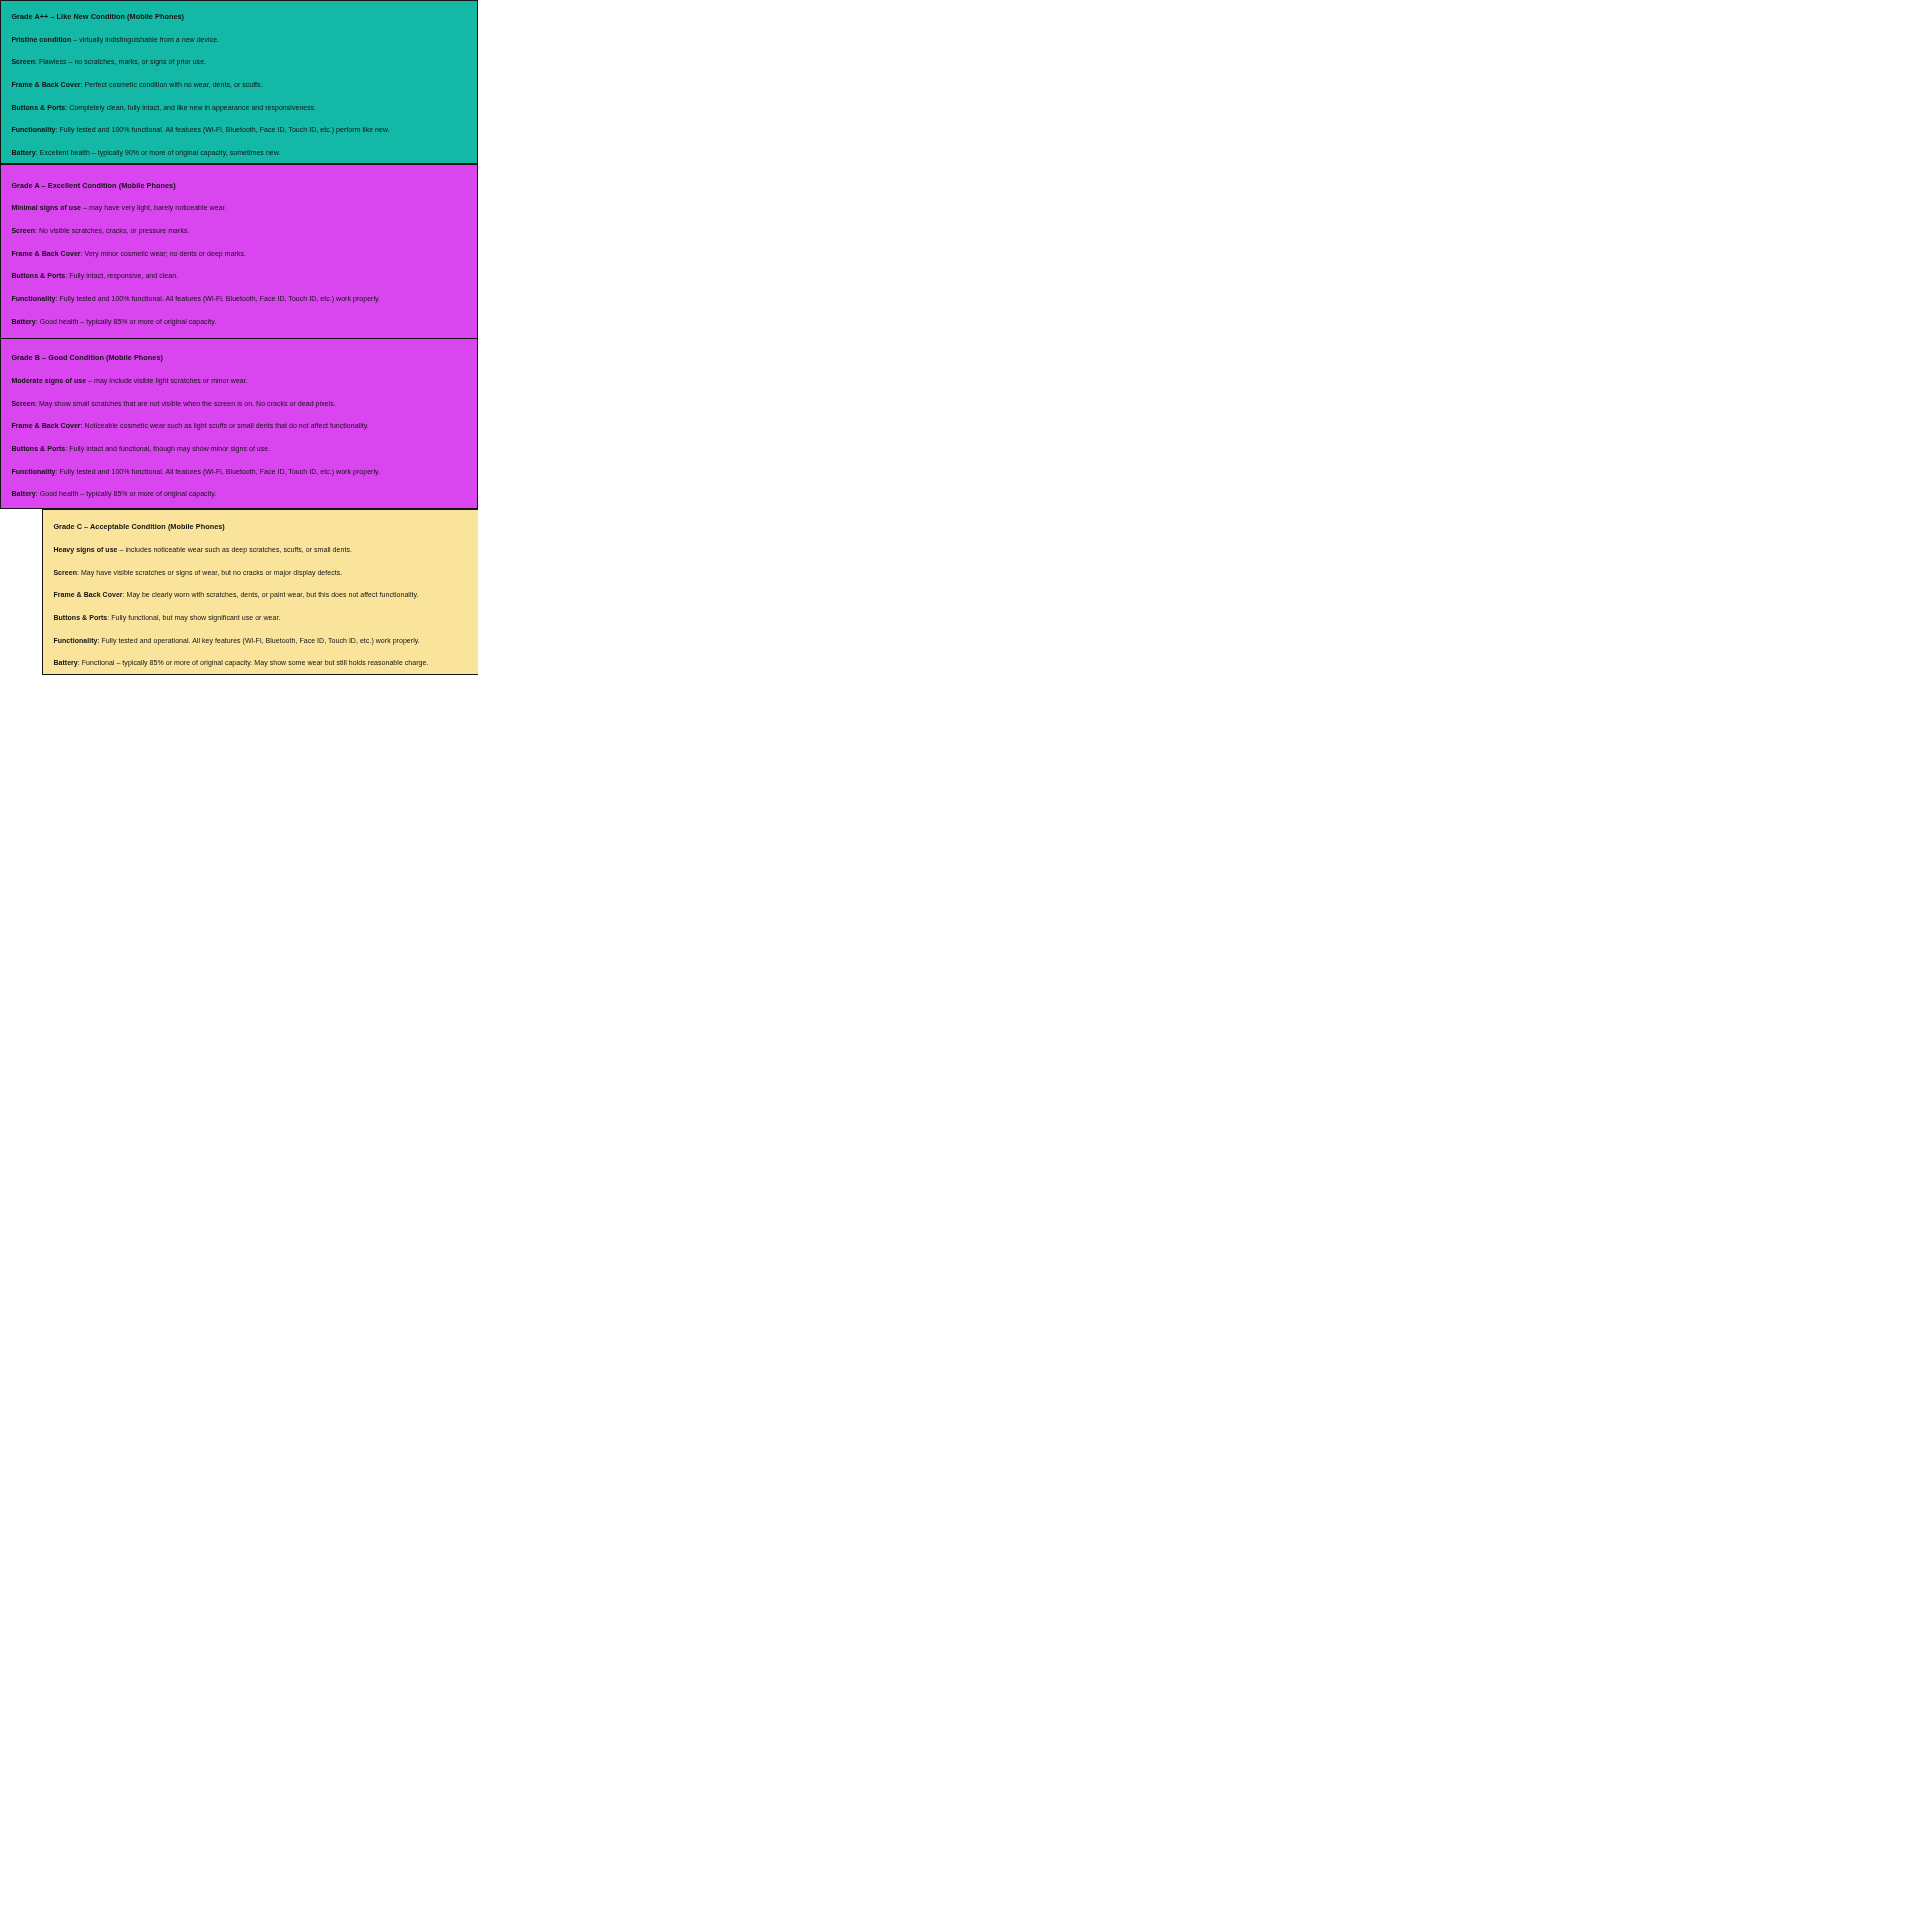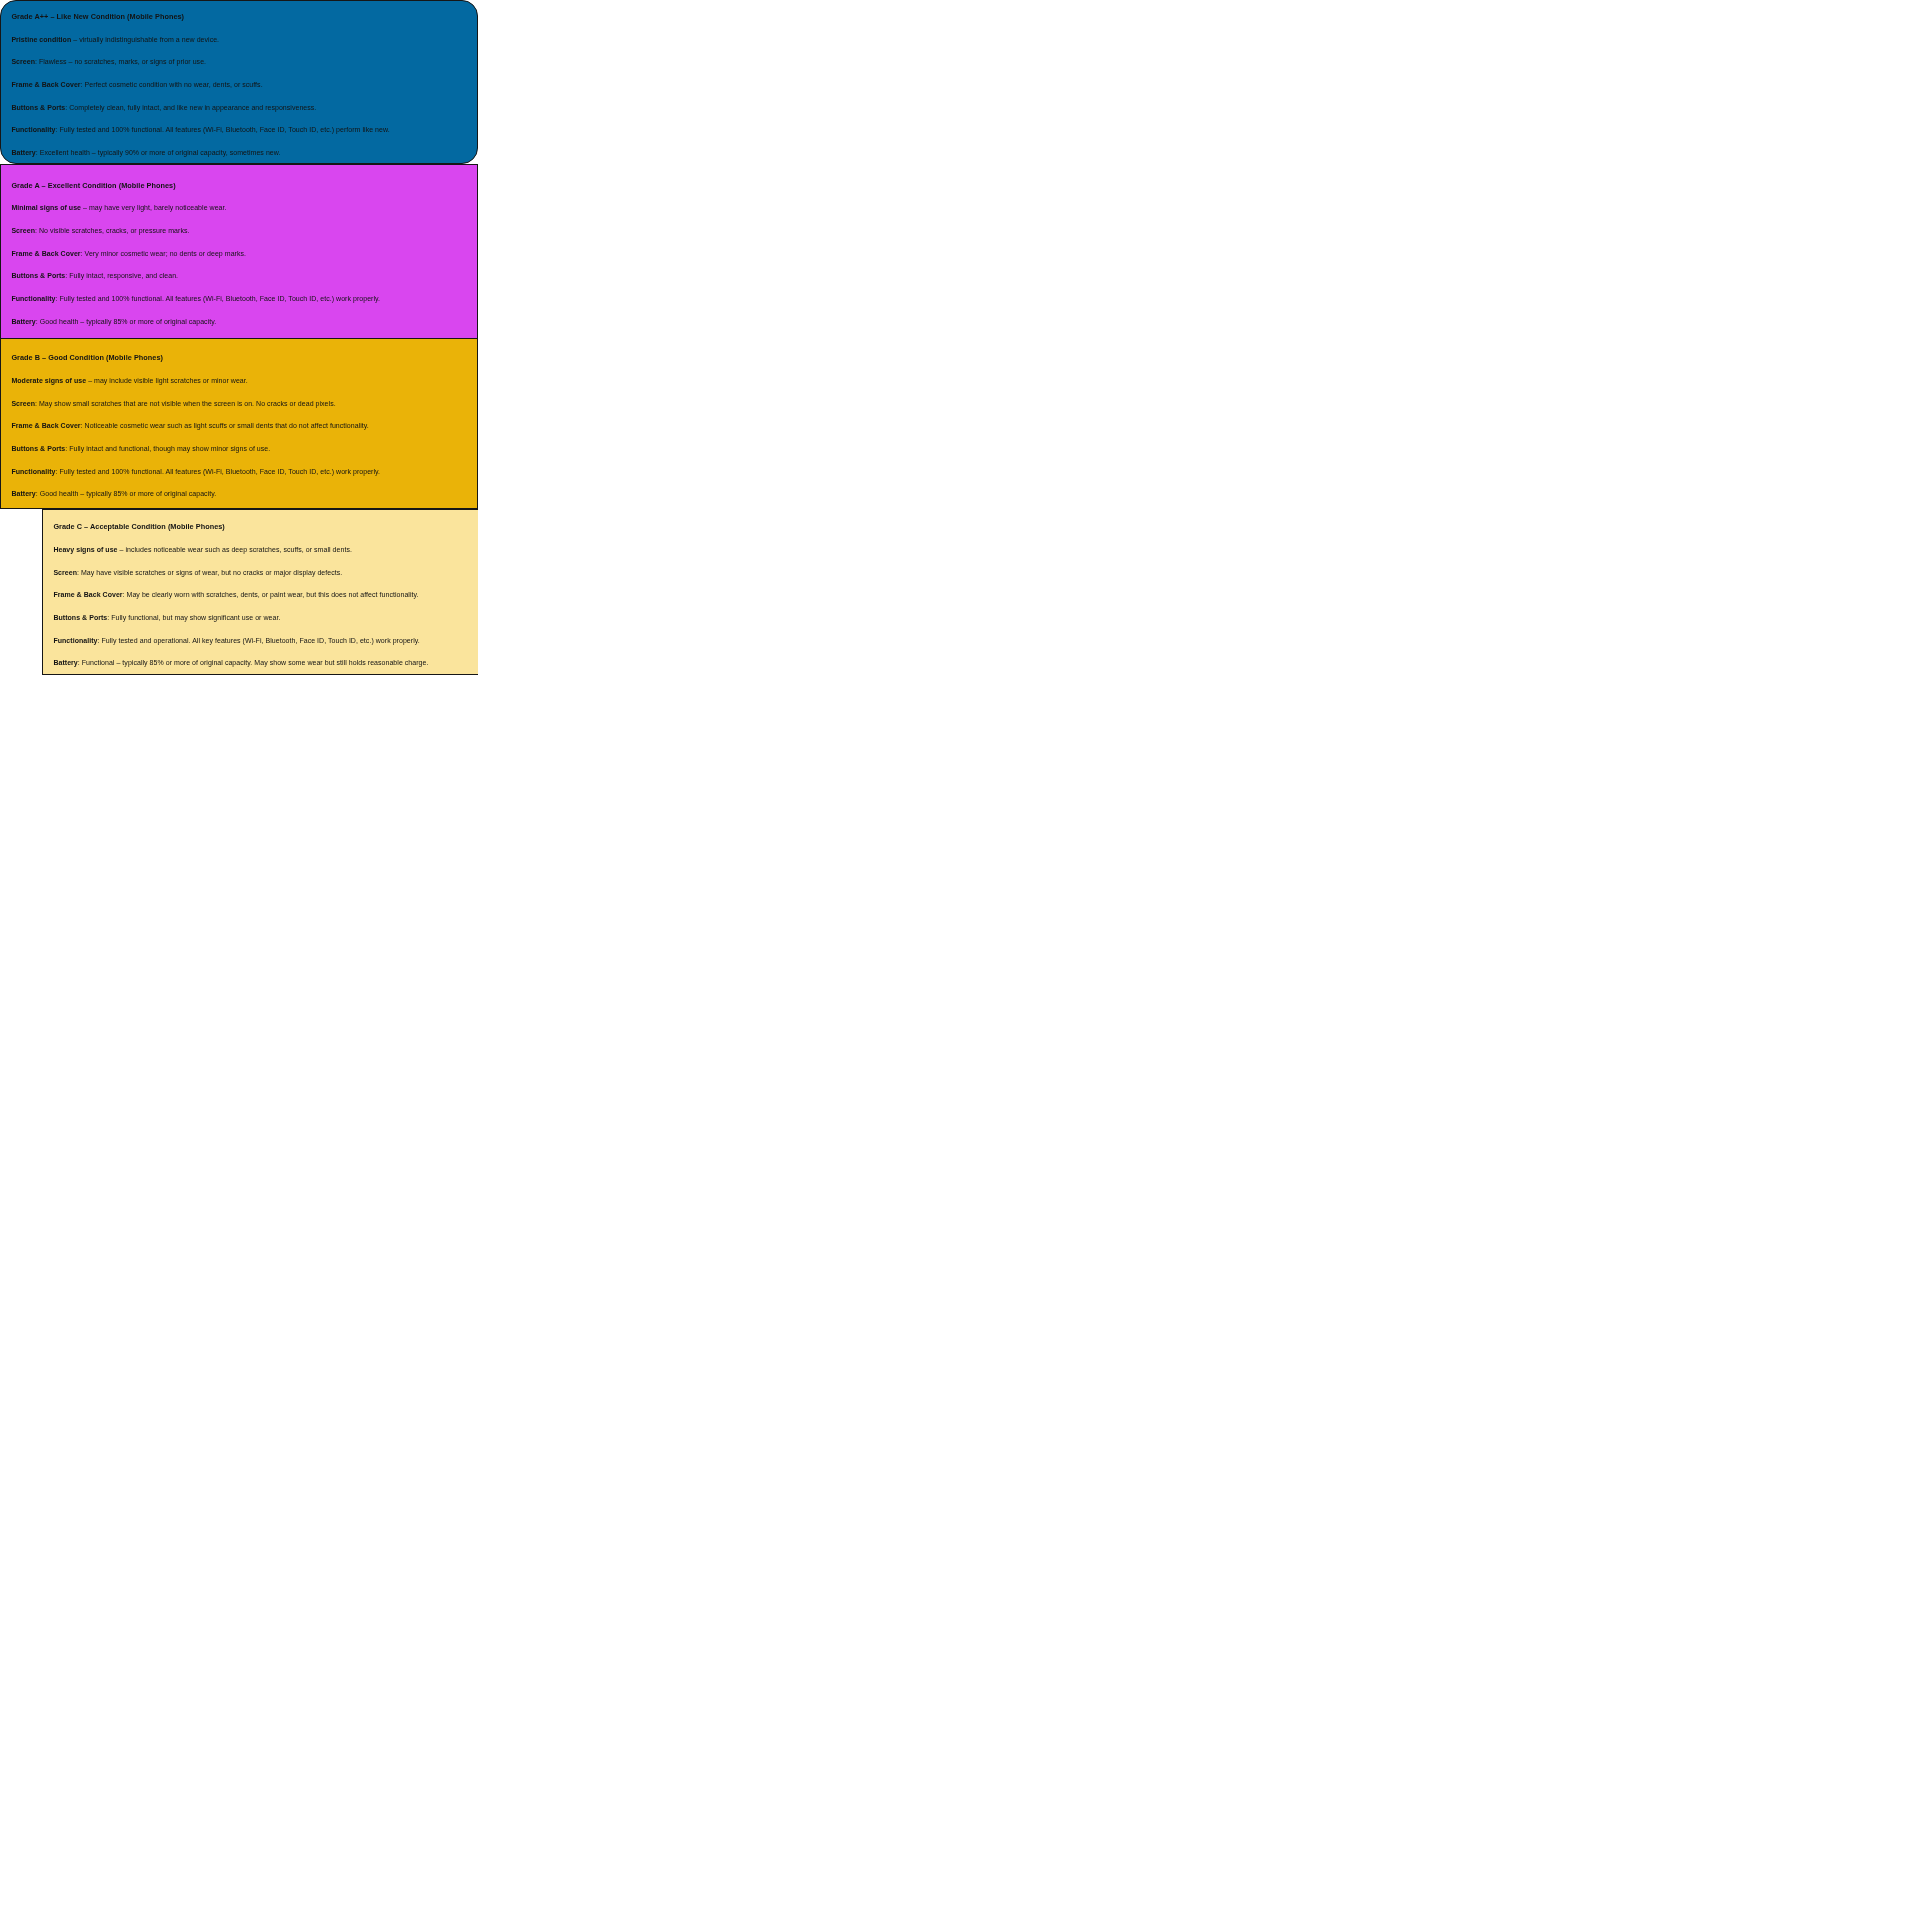--- a/index.html
+++ b/index.html
@@ -43,41 +43,41 @@
     margin:0 0 13.5px 0;
     letter-spacing:0.04px;
   }
   .sec p strong{font-weight:700;}
 </style>
 </head>
 <body>
 
 <div class="page">
 
-  <section class="sec sec-s1" style="background: #0369a1; border-radius: 16px;">
+  <section class="sec sec-s1" style="background: #14b8a6;">
     <h2>Grade A++ – Like New Condition (Mobile Phones)</h2>
     <p><strong>Pristine condition</strong><span> – virtually indistinguishable from a new device.</span></p>
     <p><strong>Screen</strong><span>: Flawless – no scratches, marks, or signs of prior use.</span></p>
     <p><strong>Frame &amp; Back Cover</strong><span>: Perfect cosmetic condition with no wear, dents, or scuffs.</span></p>
     <p><strong>Buttons &amp; Ports</strong><span>: Completely clean, fully intact, and like new in appearance and responsiveness.</span></p>
     <p><strong>Functionality</strong><span>: Fully tested and 100% functional. All features (Wi-Fi, Bluetooth, Face ID, Touch ID, etc.) perform like new.</span></p>
     <p><strong>Battery</strong><span>: Excellent health – typically 90% or more of original capacity, sometimes new.</span></p>
   </section>
 
   <section class="sec sec-s2" style="background: #d946ef;">
     <h2>Grade A – Excellent Condition (Mobile Phones)</h2>
     <p><strong>Minimal signs of use</strong><span> – may have very light, barely noticeable wear.</span></p>
     <p><strong>Screen</strong><span>: No visible scratches, cracks, or pressure marks.</span></p>
     <p><strong>Frame &amp; Back Cover</strong><span>: Very minor cosmetic wear; no dents or deep marks.</span></p>
     <p><strong>Buttons &amp; Ports</strong><span>: Fully intact, responsive, and clean.</span></p>
     <p><strong>Functionality</strong><span>: Fully tested and 100% functional. All features (Wi-Fi, Bluetooth, Face ID, Touch ID, etc.) work properly.</span></p>
     <p><strong>Battery</strong><span>: Good health – typically 85% or more of original capacity.</span></p>
   </section>
 
-  <section class="sec sec-s3" style="background: #eab308;">
+  <section class="sec sec-s3" style="background: #d946ef;">
     <h2>Grade B – Good Condition (Mobile Phones)</h2>
     <p><strong>Moderate signs of use</strong><span> – may include visible light scratches or minor wear.</span></p>
     <p><strong>Screen</strong><span>: May show small scratches that are not visible when the screen is on. No cracks or dead pixels.</span></p>
     <p><strong>Frame &amp; Back Cover</strong><span>: Noticeable cosmetic wear such as light scuffs or small dents that do not affect functionality.</span></p>
     <p><strong>Buttons &amp; Ports</strong><span>: Fully intact and functional, though may show minor signs of use.</span></p>
     <p><strong>Functionality</strong><span>: Fully tested and 100% functional. All features (Wi-Fi, Bluetooth, Face ID, Touch ID, etc.) work properly.</span></p>
     <p><strong>Battery</strong><span>: Good health – typically 85% or more of original capacity.</span></p>
   </section>
 
   <section class="sec sec-s4" style="background: rgb(250, 228, 156); margin-left: 42px;">

